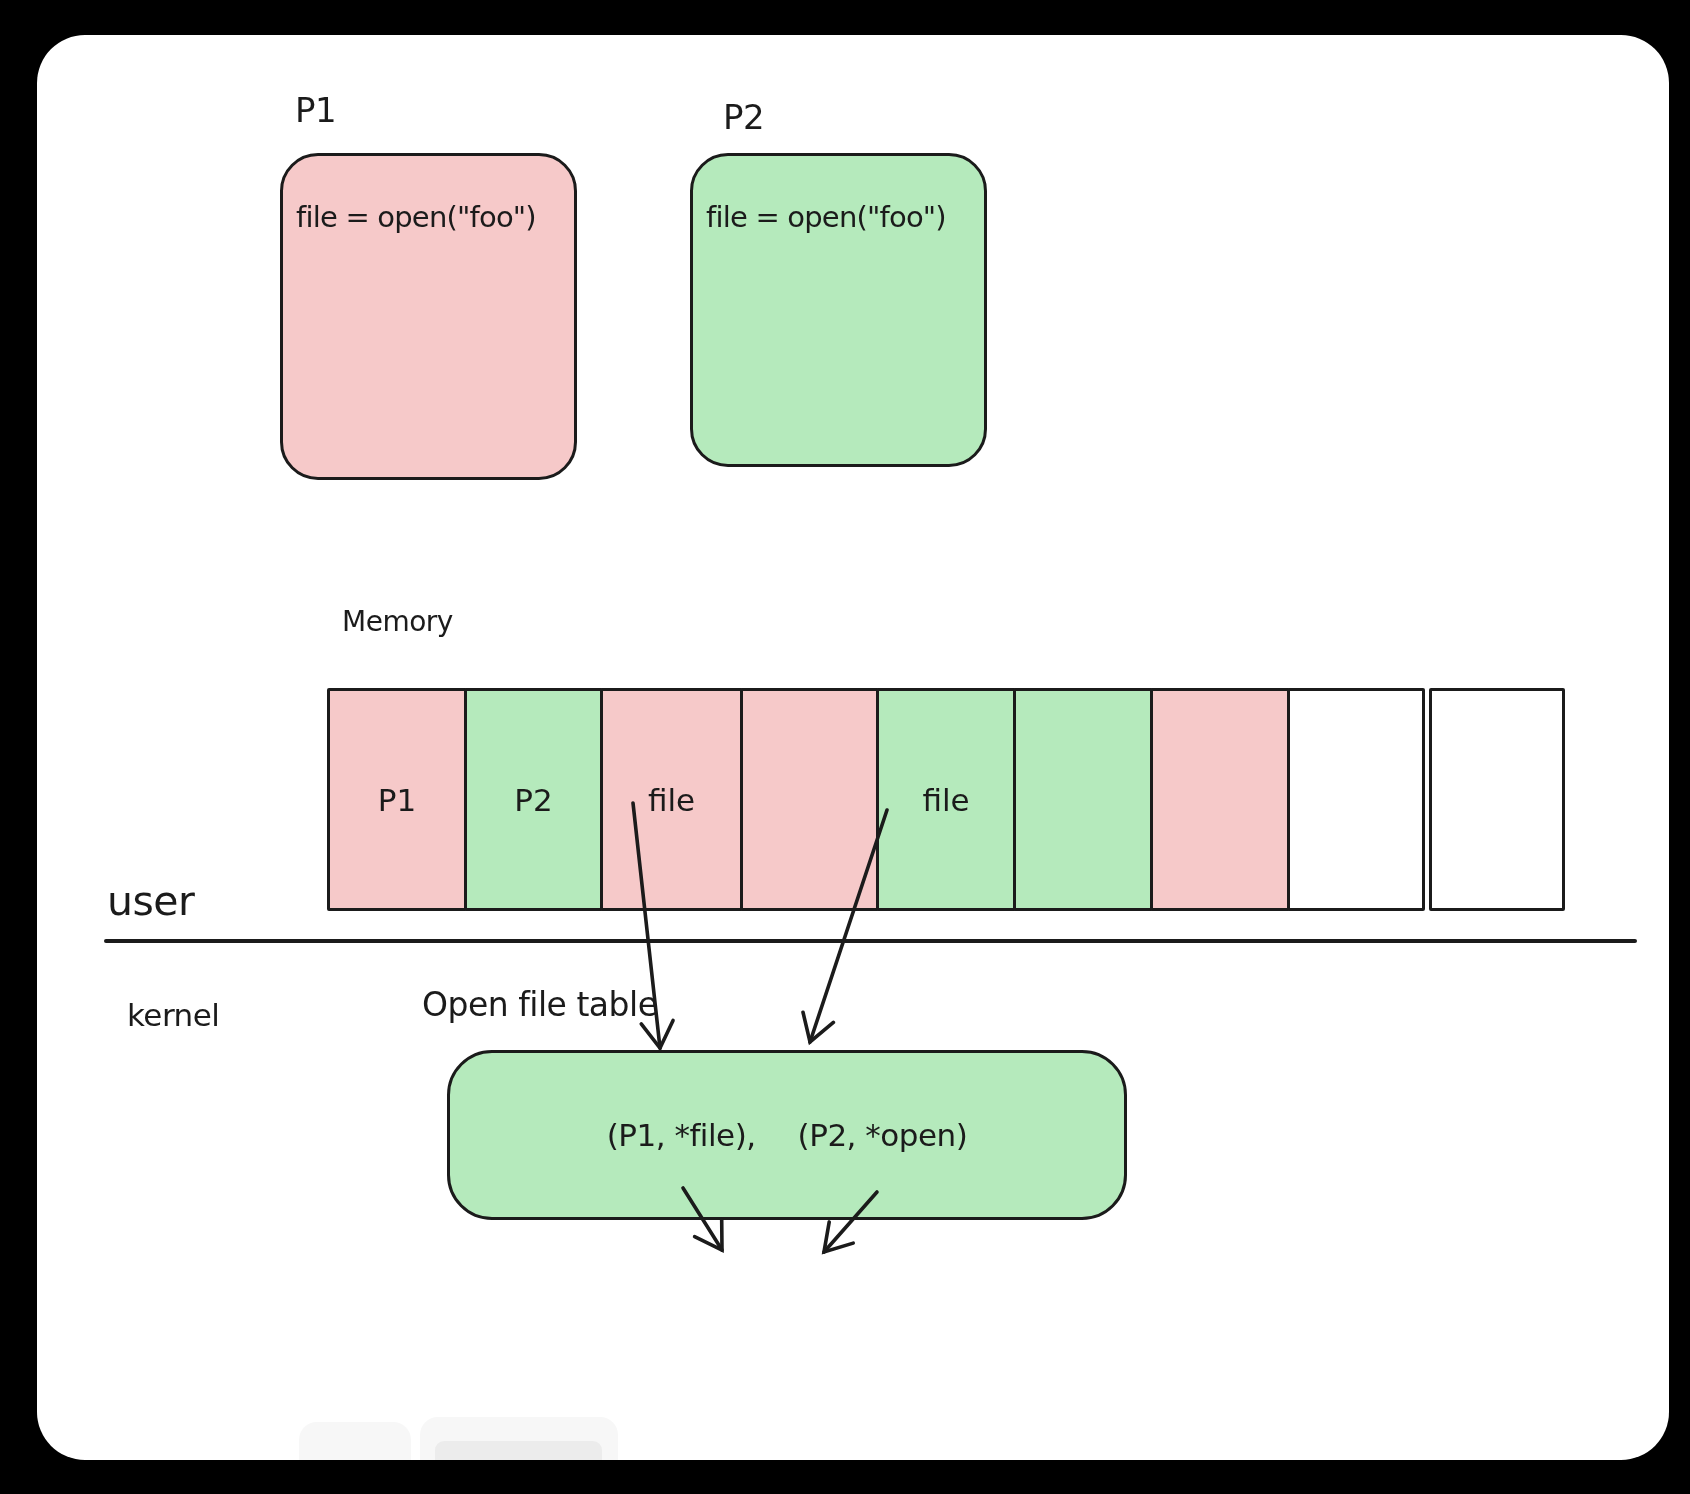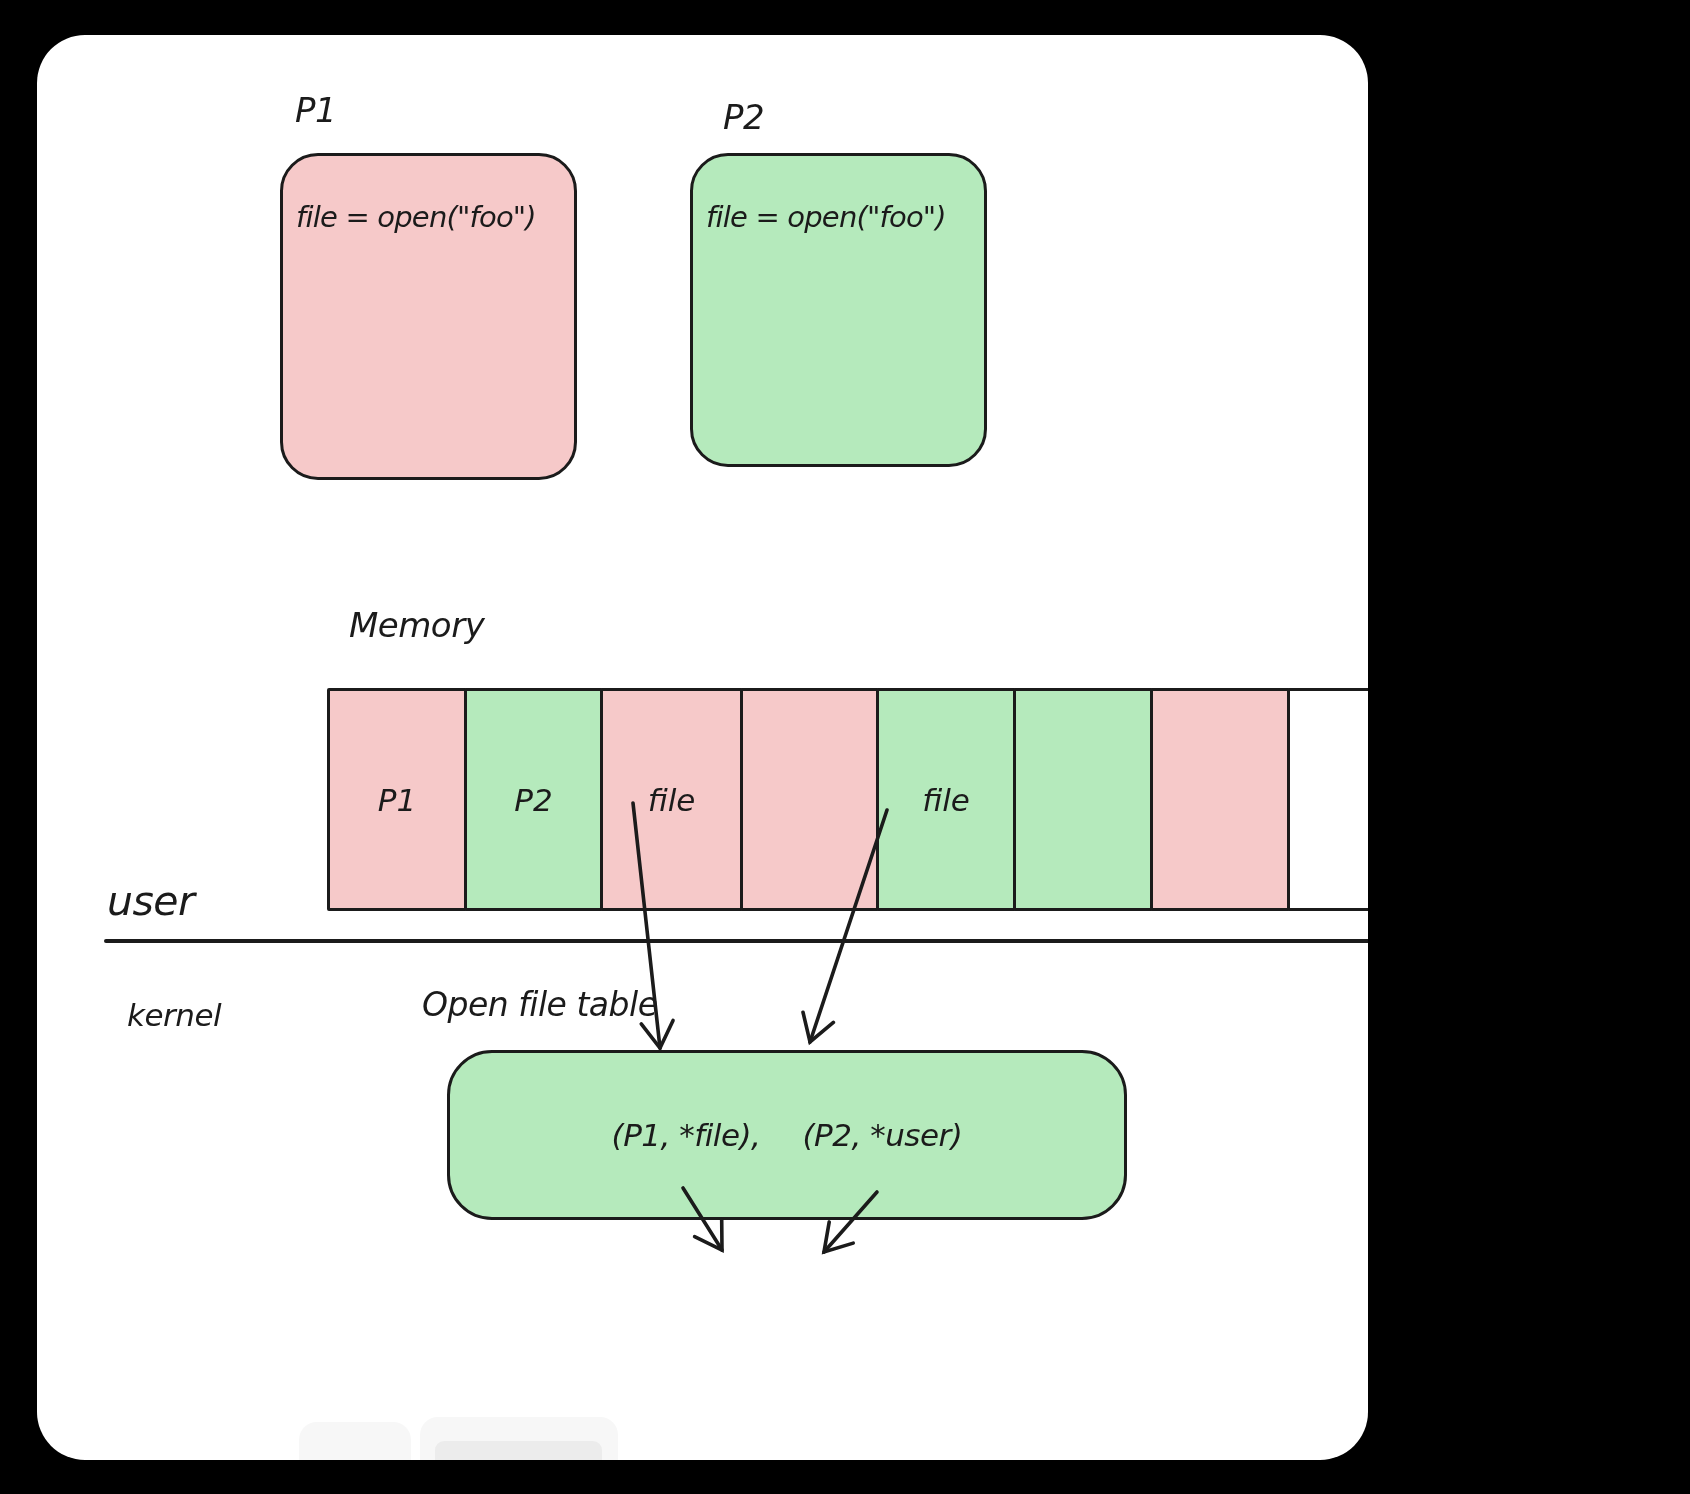--- a/index.html
+++ b/index.html
@@ -12,22 +12,22 @@
   *{margin:0;padding:0;box-sizing:border-box;}
   body{
     width:1690px;height:1494px;
     background:var(--bg);
     font-family:"DejaVu Sans","Liberation Sans",sans-serif;
     color:var(--stroke);
     position:relative;overflow:hidden;
   }
   .screen{position:absolute;left:0;top:0;width:1690px;height:1494px;}
   .canvas{
-    position:absolute;left:37px;top:35px;width:1331px;height:1425px;
-    background:var(--surface);border-radius:48px;overflow:hidden;font-style:italic;
+    position:absolute;left:37px;top:35px;width:1632px;height:1425px;
+    background:var(--surface);border-radius:48px;overflow:hidden;
   }
   .abs{position:absolute;}
   .label{white-space:nowrap;letter-spacing:-0.5px;}
   .box{
     border:3.5px solid var(--stroke);
     position:absolute;
   }
   .proc{
     border-radius:38px;
     padding:44px 6px 0 13px;
@@ -76,40 +76,40 @@
     <div class="abs label" style="left:258px;top:55px;font-size:34px;">P1</div>
     <div class="box proc pinkfill" style="left:243px;top:118px;width:297px;height:327px;">
       <span>file = open("foo")</span>
     </div>
 
     <div class="abs label" style="left:686px;top:62px;font-size:34px;">P2</div>
     <div class="box proc greenfill" style="left:653px;top:118px;width:297px;height:314px;">
       <span>file = open("foo")</span>
     </div>
 
-    <div class="abs label" style="left:312px;top:570px;font-size:34px;">Memory</div>
+    <div class="abs label" style="left:305px;top:570px;font-size:28px;">Memory</div>
 
     <div class="cell pinkfill" style="left:290px;width:140px;">P1</div>
     <div class="cell greenfill" style="left:427px;width:139px;">P2</div>
     <div class="cell pinkfill" style="left:563px;width:143px;">file</div>
     <div class="cell pinkfill" style="left:703px;width:139px;"></div>
     <div class="cell greenfill" style="left:839px;width:140px;">file</div>
     <div class="cell greenfill" style="left:976px;width:140px;"></div>
     <div class="cell pinkfill" style="left:1113px;width:140px;"></div>
     <div class="cell whitefill" style="left:1250px;width:138px;"></div>
     <div class="cell whitefill" style="left:1392px;width:136px;"></div>
 
     <div class="abs label" style="left:70px;top:842px;font-size:41px;">user</div>
     <div class="divider"></div>
     <div class="abs label" style="left:90px;top:934px;font-size:31px;margin-top:28px;">kernel</div>
 
     <div class="abs label" style="left:385px;top:950px;font-size:33px;">Open file table</div>
     <div class="box oft greenfill">
       <span>(P1, *file),</span>
-      <span>(P2, *user)</span>
+      <span>(P2, *open)</span>
     </div>
 
 
     <div class="ui-chip" style="left:262px;top:1387px;width:112px;height:40px;"></div>
     <div class="ui-chip" style="left:383px;top:1382px;width:198px;height:45px;">
       <div class="ui-chip-inner" style="left:15px;top:24px;width:167px;height:21px;"></div>
     </div>
   </div>
 
   <svg class="arrows" viewBox="0 0 1690 1494" xmlns="http://www.w3.org/2000/svg">

